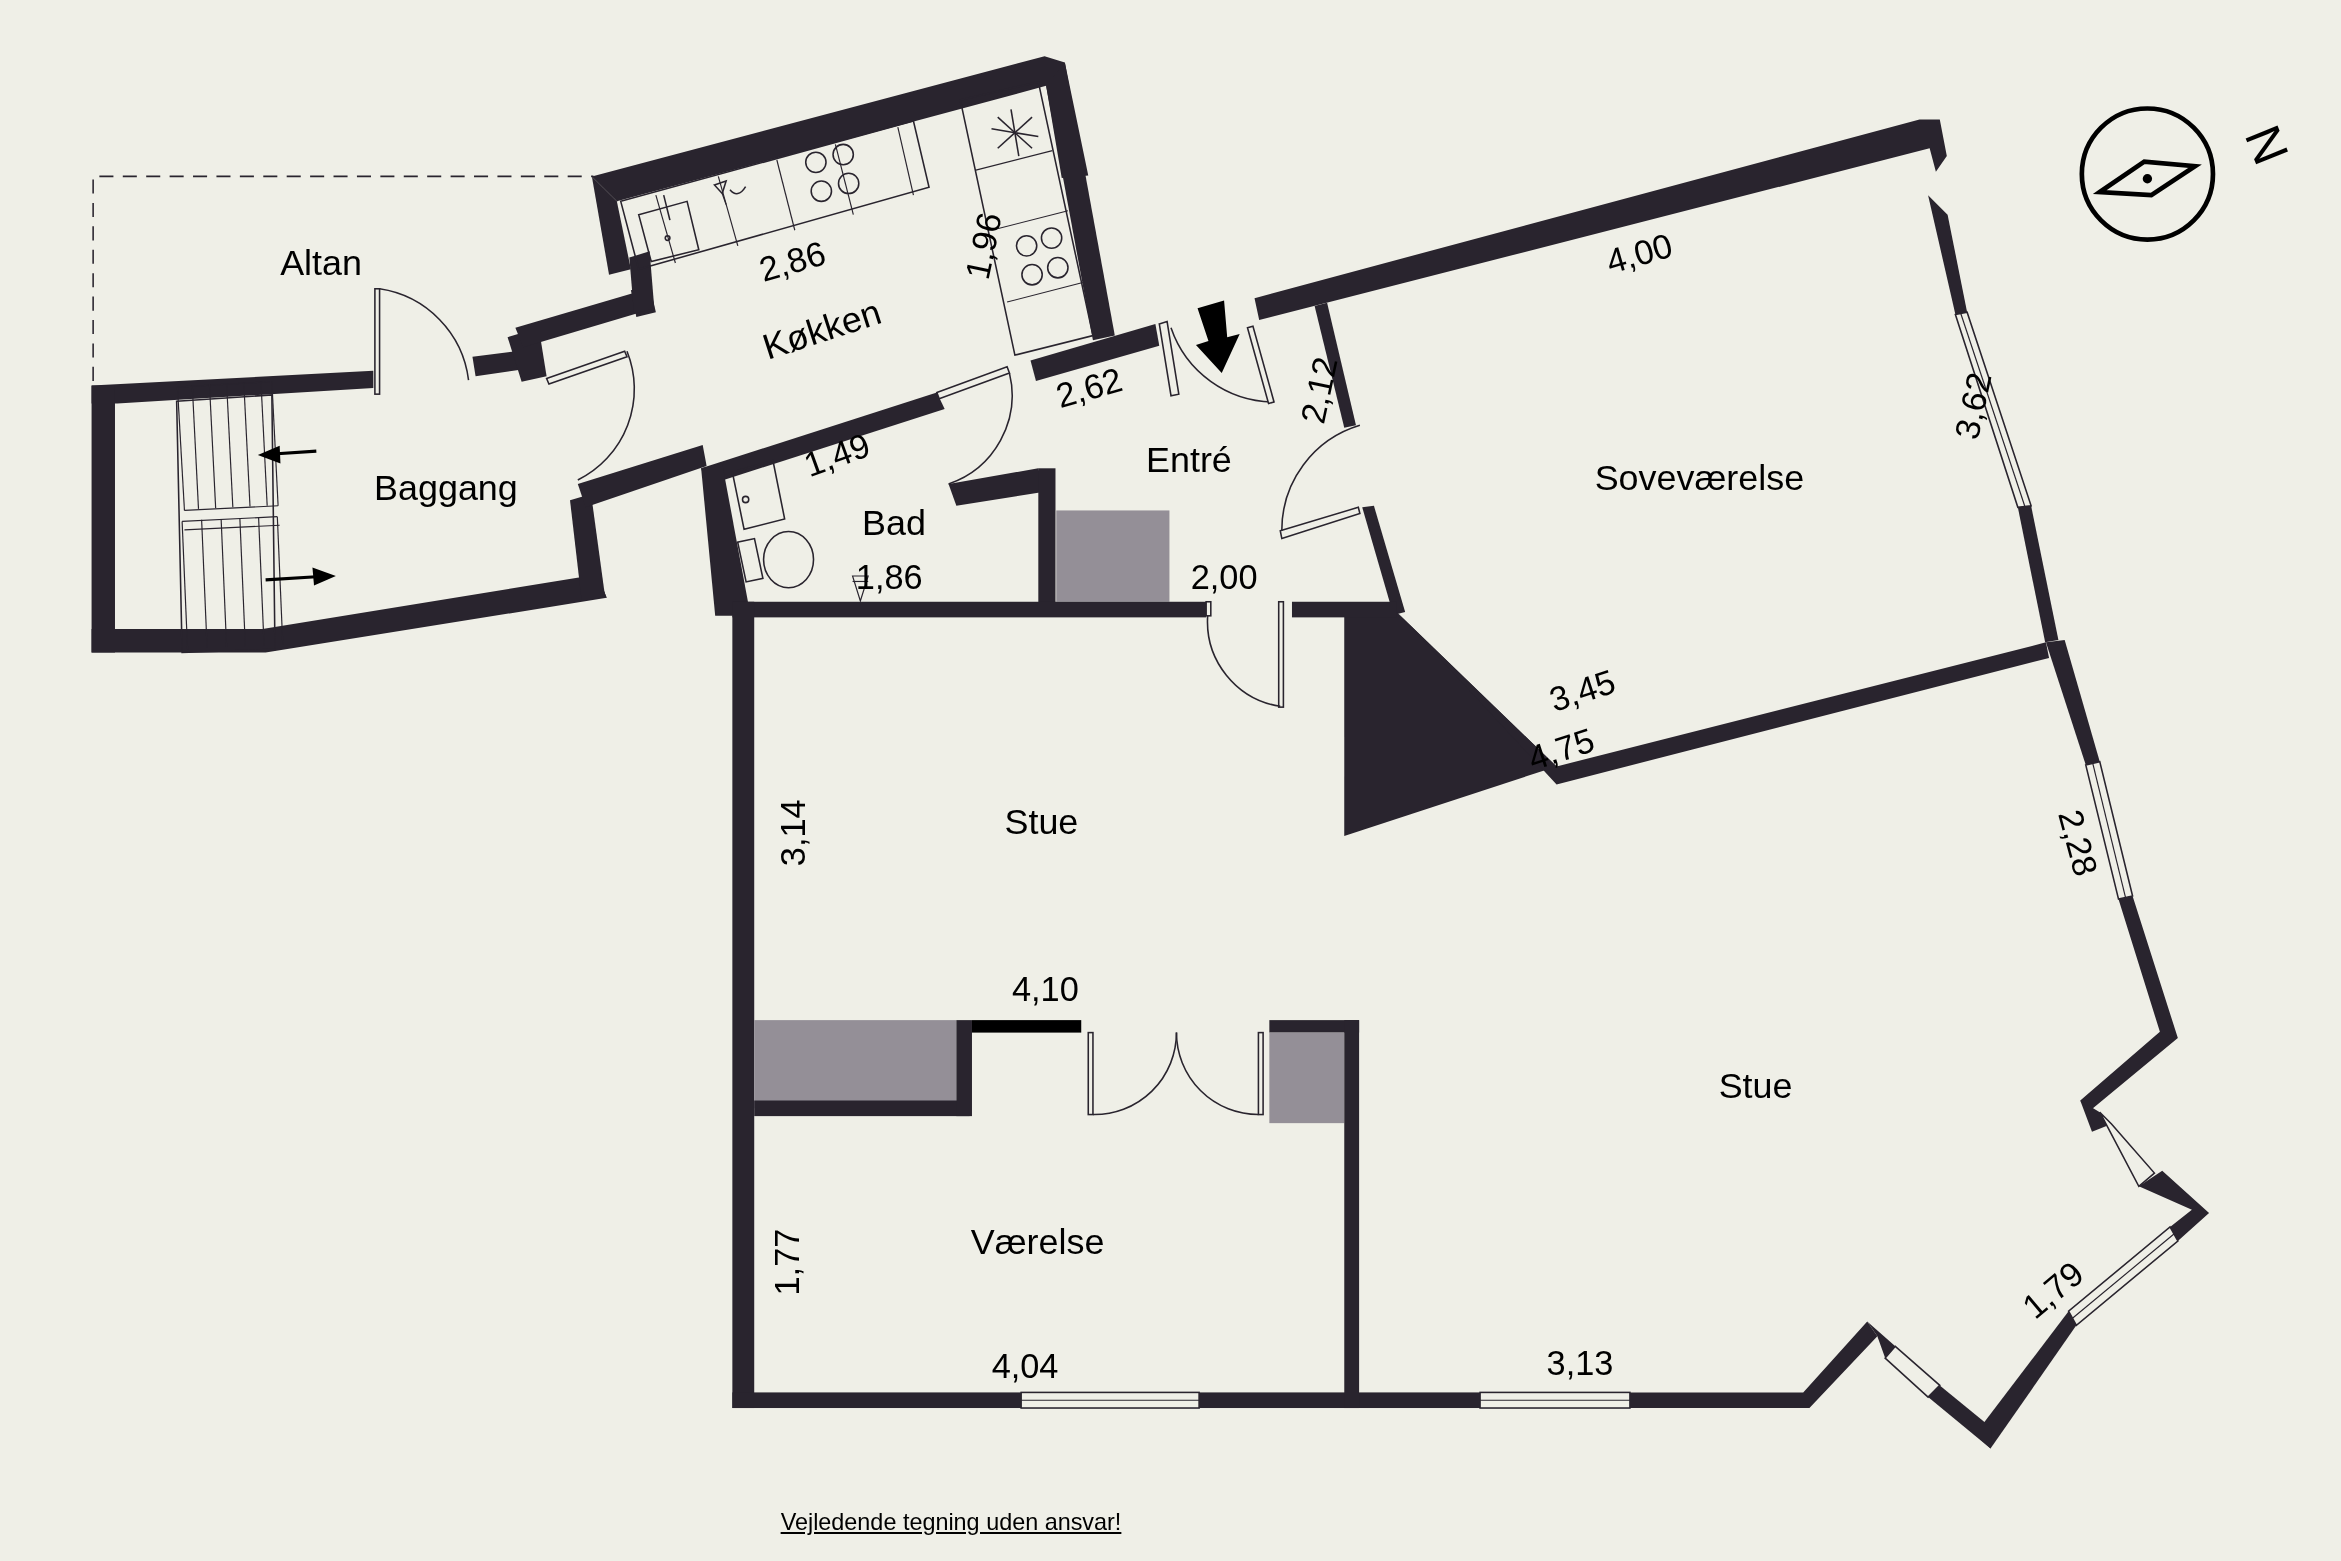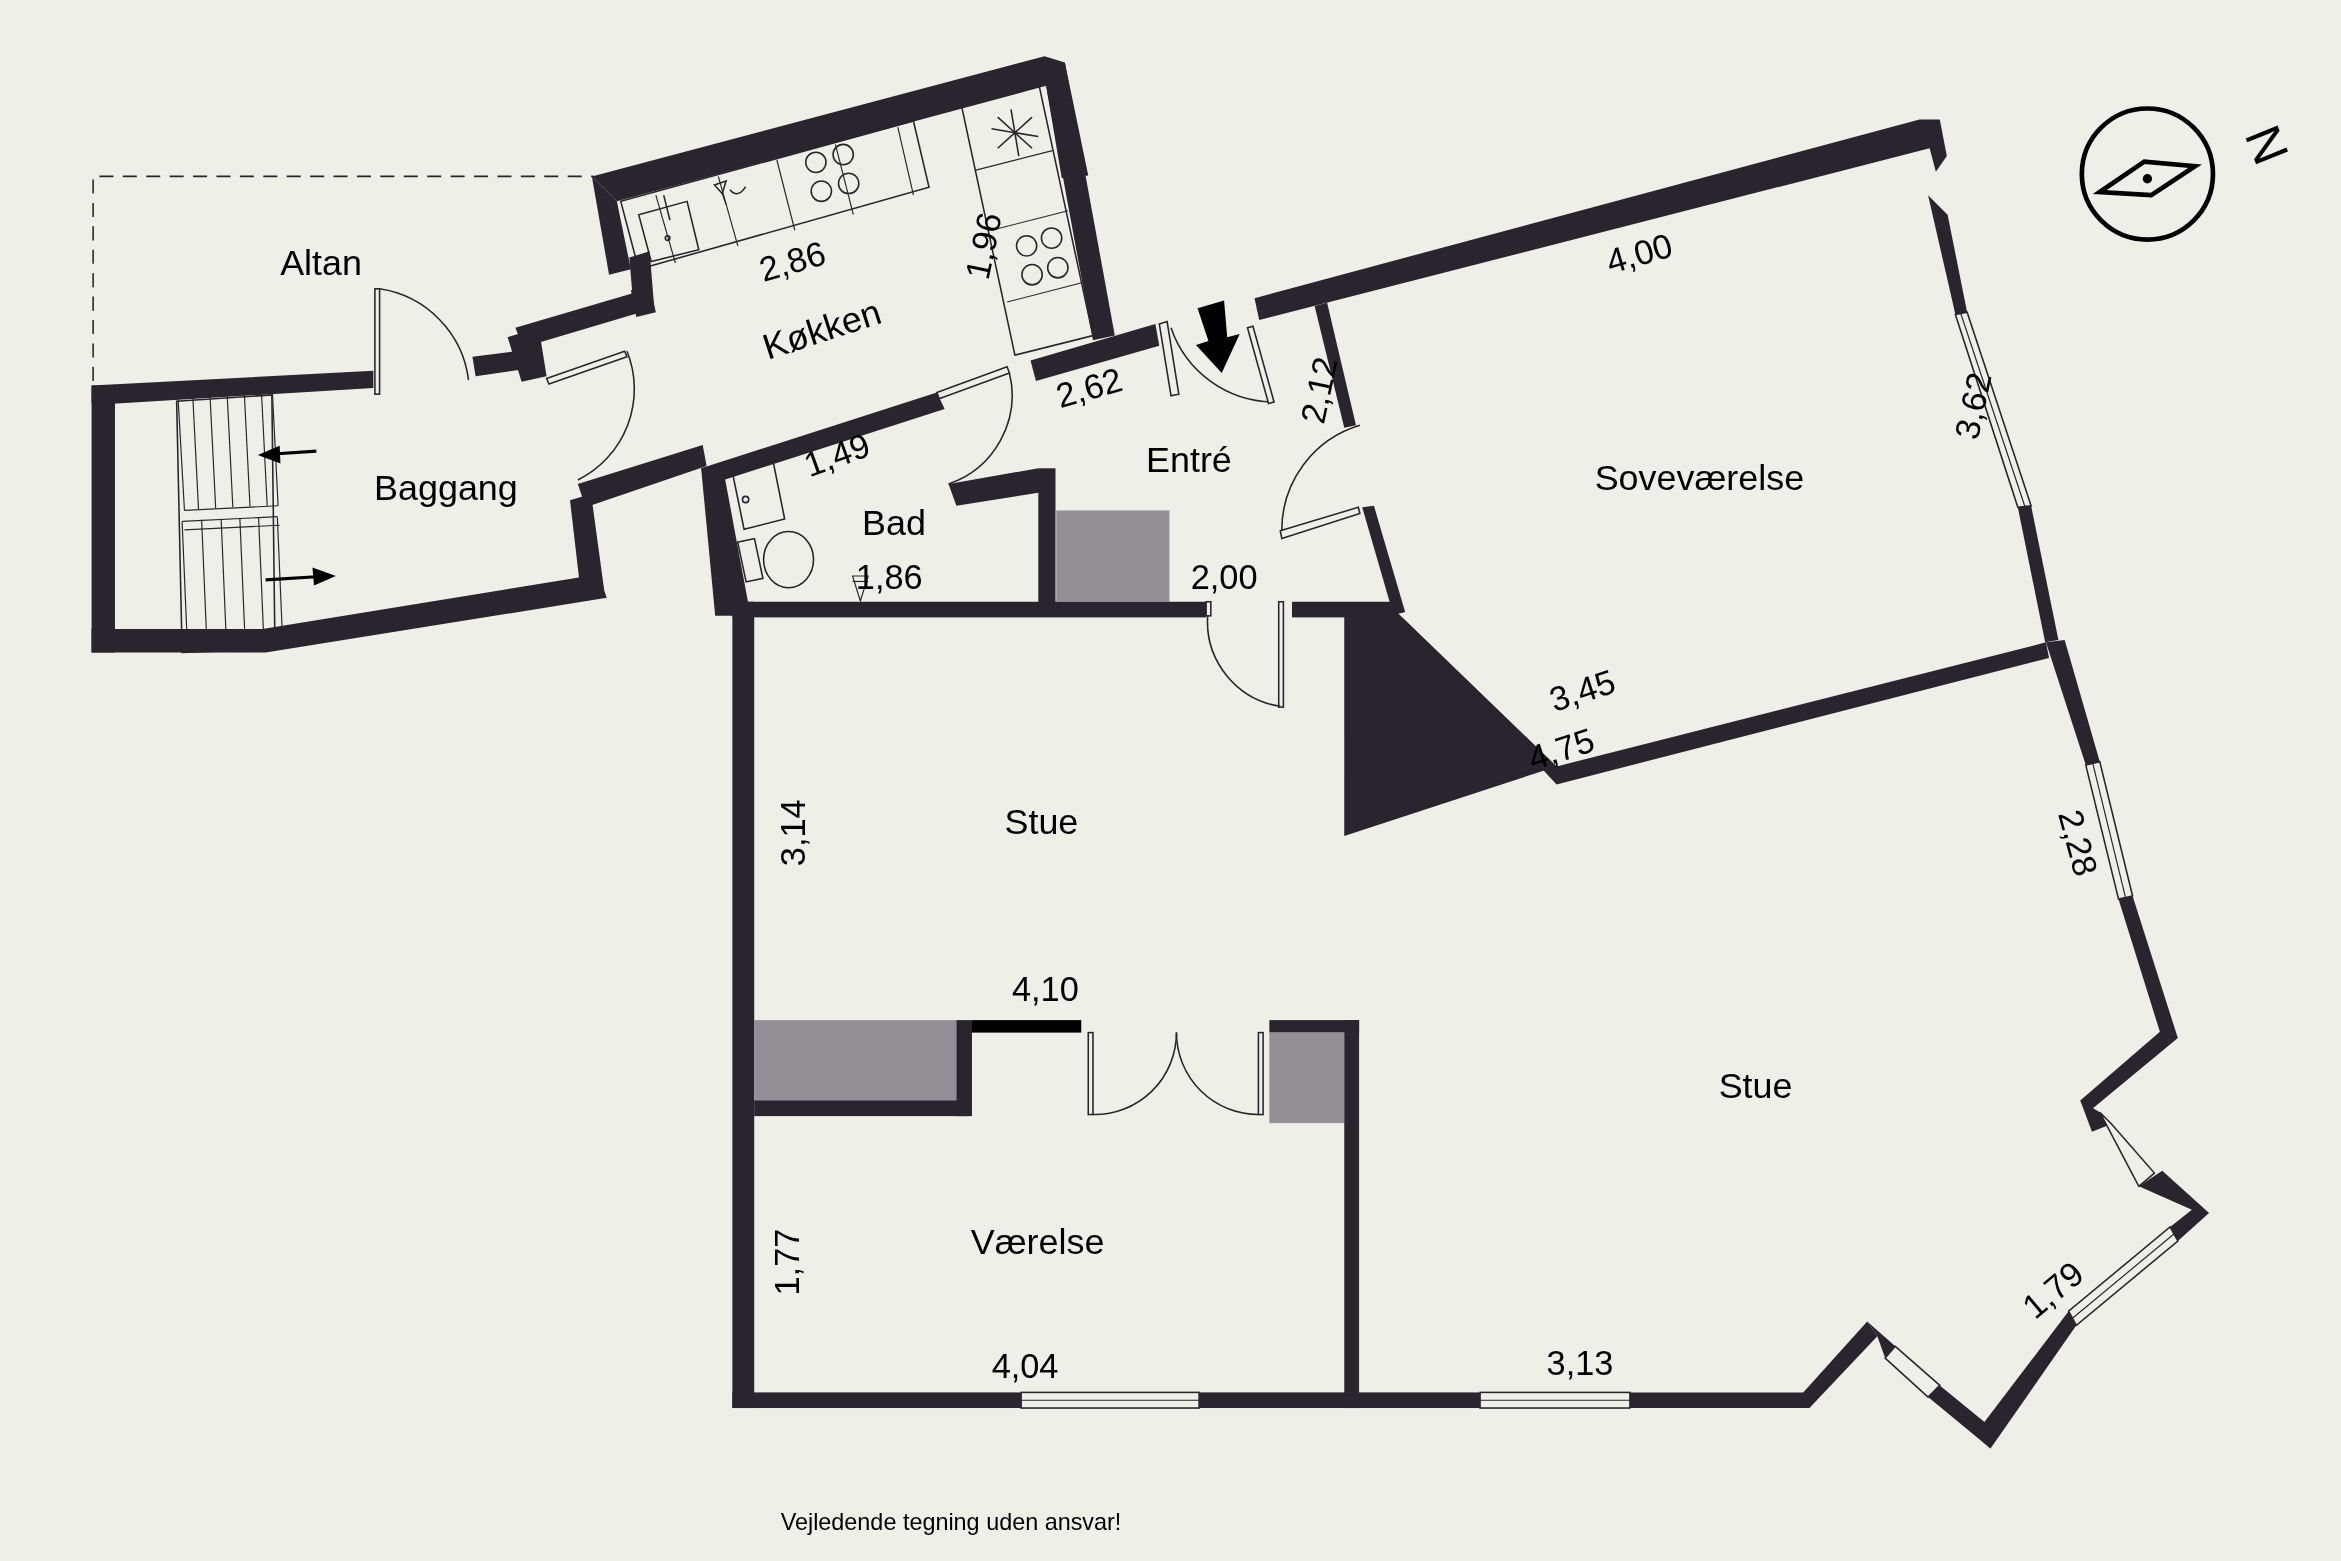--- a/index.html
+++ b/index.html
@@ -5,21 +5,21 @@
   html, body { margin:0; padding:0; background:#efefe7; }
   body { width:2342px; height:1561px; overflow:hidden; position:relative; font-family:"Liberation Sans", sans-serif; }
   #plan { position:absolute; left:0; top:0; width:2342px; height:1561px; }
   .wall { fill:#29242e; }
   .gray { fill:#948f97; }
   .thin { fill:none; stroke:#29242e; stroke-width:2; }
   .win { fill:#efefe7; stroke:#29242e; stroke-width:2; }
   .lbl { font-family:"Liberation Sans", sans-serif; fill:#000; }
   .room { font-size:46px; }
   .dim { font-size:44px; }
-  .footer { position:absolute; left:0; width:1902px; top:1509px; text-align:center; font-size:23.4px; color:#000; }
+  .footer { position:absolute; left:0; width:1902px; top:1509px; text-align:center; font-size:23.4px; color:#000;text-decoration:underline; }
 </style>
 </head>
 <body>
 
 <svg id="plan" viewBox="0 0 3000 2000" xmlns="http://www.w3.org/2000/svg">
 
   <g>
     <polyline points="119,488 119,226 760,226" fill="none" stroke="#29242e" stroke-width="2" stroke-dasharray="18,12"></polyline>
   </g>
 

